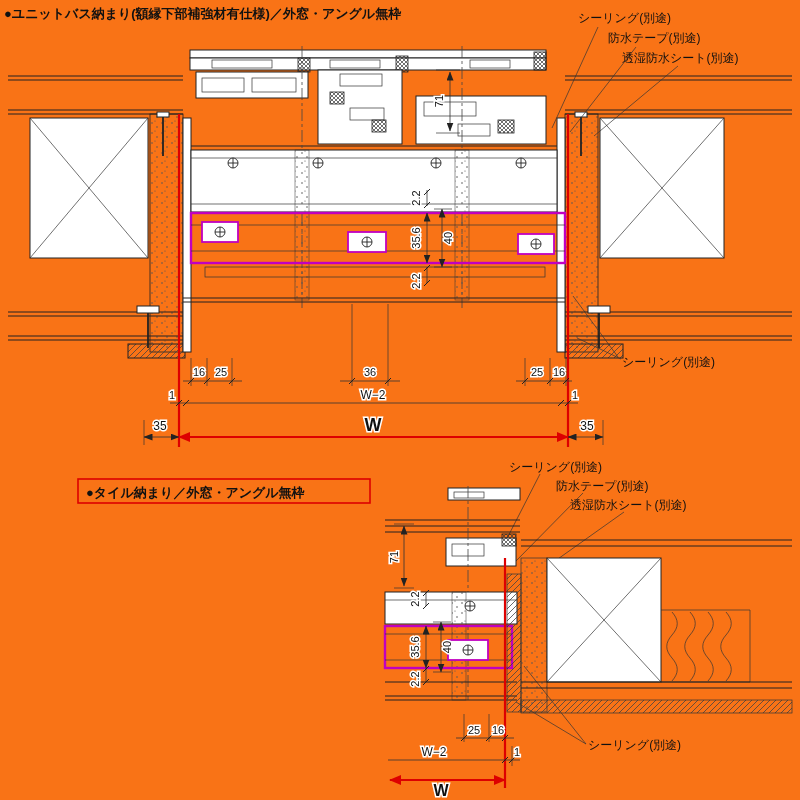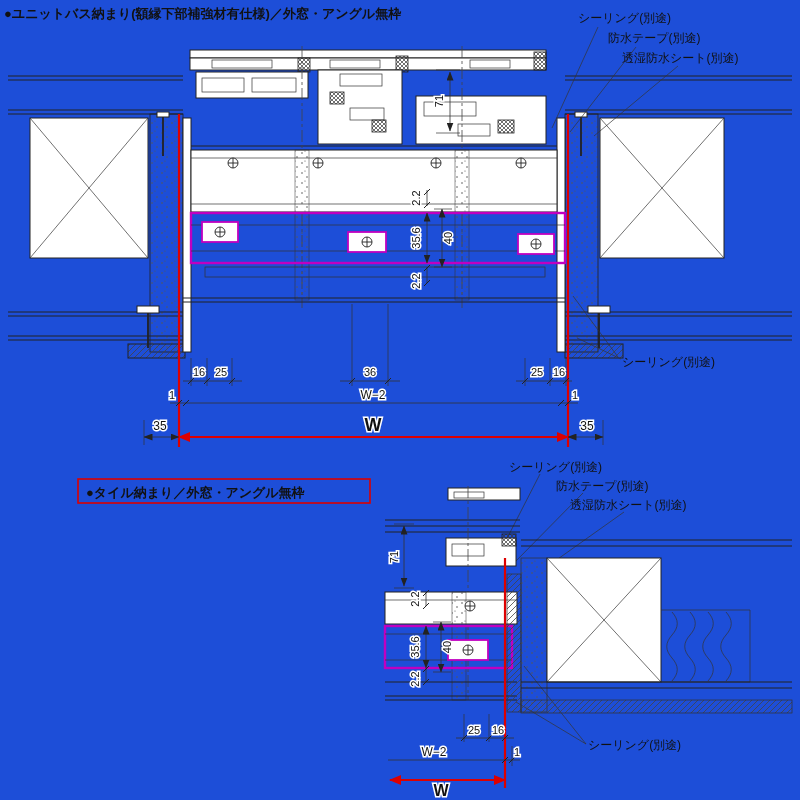--- a/index.html
+++ b/index.html
@@ -1,16 +1,16 @@
 <!DOCTYPE html>
 <html><head>
 <meta charset="utf-8">
 <style>
   html,body { margin:0; padding:0; background:#ffffff; }
-  .page { position:relative; width:800px; height:800px; background:#1d4ed8;
+  .page { position:relative; width:800px; height:800px; background:#f97316;
           font-family:"Liberation Sans","DejaVu Sans",sans-serif; }
   svg text { font-family:"Liberation Sans","DejaVu Sans",sans-serif; fill:#111; }
   .ttl  { font-size:13px; font-weight:bold; }
   .lbl  { font-size:12px; }
   .dimtxt { font-size:11px; paint-order:stroke; stroke:#ffffff; stroke-width:3px; }
   .dimtxt2 { font-size:12px; paint-order:stroke; stroke:#ffffff; stroke-width:3px; }
   .wtxt { font-size:18px; font-weight:bold; paint-order:stroke; stroke:#ffffff; stroke-width:3px; }
   .wtxt2 { font-size:16px; font-weight:bold; paint-order:stroke; stroke:#ffffff; stroke-width:3px; }
   .ln   { stroke:#222; stroke-width:1; fill:none; }
   .wf   { fill:#ffffff; }

